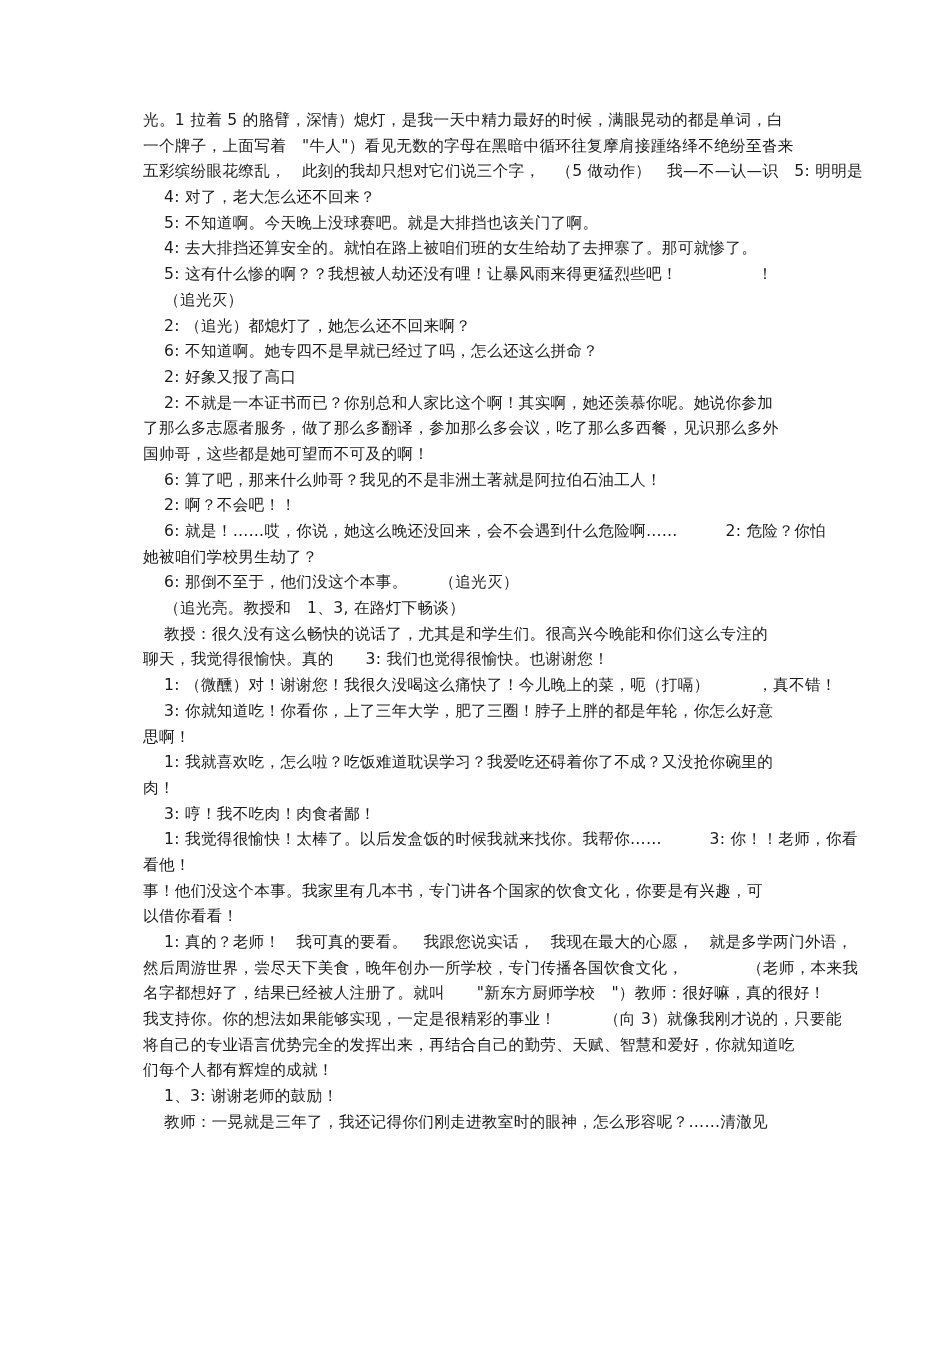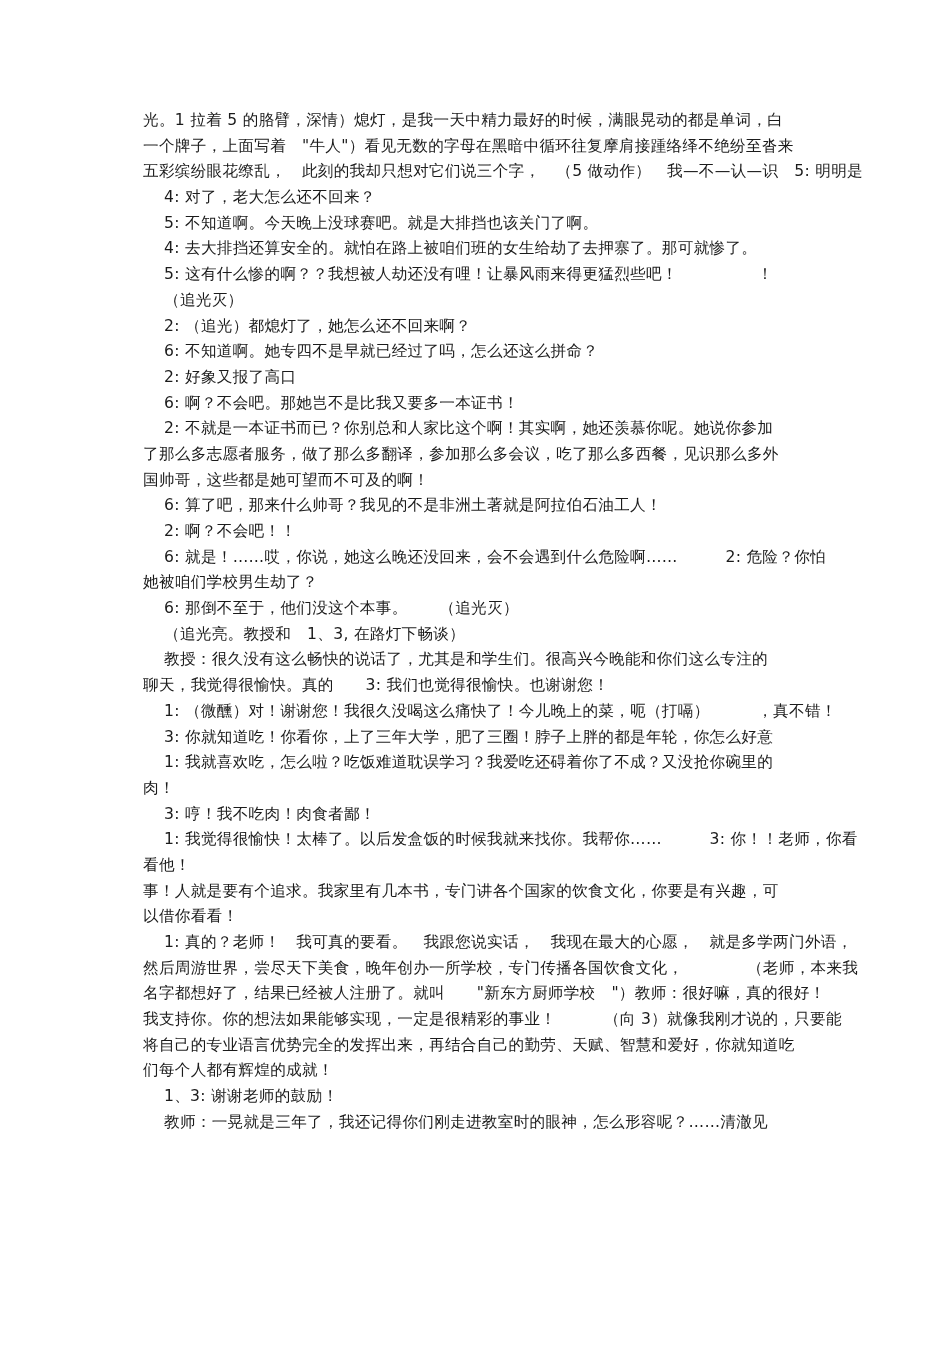--- a/index.html
+++ b/index.html
@@ -48,40 +48,40 @@
       <div class="text-line">一个牌子，上面写着　"牛人"）看见无数的字母在黑暗中循环往复摩肩接踵络绎不绝纷至沓来</div>
       <div class="text-line">五彩缤纷眼花缭乱，　此刻的我却只想对它们说三个字，　（5 做动作）　我—不—认—识　5: 明明是</div>
       <div class="text-line indent">4: 对了，老大怎么还不回来？</div>
       <div class="text-line indent">5: 不知道啊。今天晚上没球赛吧。就是大排挡也该关门了啊。</div>
       <div class="text-line indent">4: 去大排挡还算安全的。就怕在路上被咱们班的女生给劫了去押寨了。那可就惨了。</div>
       <div class="text-line indent">5: 这有什么惨的啊？？我想被人劫还没有哩！让暴风雨来得更猛烈些吧！　　　　　！</div>
       <div class="text-line indent">（追光灭）</div>
       <div class="text-line indent">2: （追光）都熄灯了，她怎么还不回来啊？</div>
       <div class="text-line indent">6: 不知道啊。她专四不是早就已经过了吗，怎么还这么拼命？</div>
       <div class="text-line indent">2: 好象又报了高口</div>
-      <div class="text-line indent">6: 啊？不会吧。那她岂不是比我又要多一本证书！</div>
       <div class="text-line indent">2: 不就是一本证书而已？你别总和人家比这个啊！其实啊，她还羡慕你呢。她说你参加</div>
       <div class="text-line">了那么多志愿者服务，做了那么多翻译，参加那么多会议，吃了那么多西餐，见识那么多外</div>
       <div class="text-line">国帅哥，这些都是她可望而不可及的啊！</div>
       <div class="text-line indent">6: 算了吧，那来什么帅哥？我见的不是非洲土著就是阿拉伯石油工人！</div>
       <div class="text-line indent">2: 啊？不会吧！！</div>
       <div class="text-line indent">6: 就是！……哎，你说，她这么晚还没回来，会不会遇到什么危险啊……　　　2: 危险？你怕</div>
       <div class="text-line">她被咱们学校男生劫了？</div>
       <div class="text-line indent">6: 那倒不至于，他们没这个本事。　　（追光灭）</div>
       <div class="text-line indent">（追光亮。教授和　1、3, 在路灯下畅谈）</div>
       <div class="text-line indent">教授：很久没有这么畅快的说话了，尤其是和学生们。很高兴今晚能和你们这么专注的</div>
       <div class="text-line">聊天，我觉得很愉快。真的　　3: 我们也觉得很愉快。也谢谢您！</div>
       <div class="text-line indent">1: （微醺）对！谢谢您！我很久没喝这么痛快了！今儿晚上的菜，呃（打嗝）　　　，真不错！</div>
       <div class="text-line indent">3: 你就知道吃！你看你，上了三年大学，肥了三圈！脖子上胖的都是年轮，你怎么好意</div>
+      <div class="text-line">思啊！</div>
       <div class="text-line indent">1: 我就喜欢吃，怎么啦？吃饭难道耽误学习？我爱吃还碍着你了不成？又没抢你碗里的</div>
       <div class="text-line">肉！</div>
       <div class="text-line indent">3: 哼！我不吃肉！肉食者鄙！</div>
       <div class="text-line indent">1: 我觉得很愉快！太棒了。以后发盒饭的时候我就来找你。我帮你……　　　3: 你！！老师，你看</div>
       <div class="text-line">看他！</div>
-      <div class="text-line">事！人就是要有个追求。我家里有几本书，专门讲各个国家的饮食文化，你要是有兴趣，可</div>
+      <div class="text-line">事！他们没这个本事。我家里有几本书，专门讲各个国家的饮食文化，你要是有兴趣，可</div>
       <div class="text-line">以借你看看！</div>
       <div class="text-line indent">1: 真的？老师！　我可真的要看。　我跟您说实话，　我现在最大的心愿，　就是多学两门外语，</div>
       <div class="text-line">然后周游世界，尝尽天下美食，晚年创办一所学校，专门传播各国饮食文化，　　　　（老师，本来我</div>
       <div class="text-line">名字都想好了，结果已经被人注册了。就叫　　"新东方厨师学校　"）教师：很好嘛，真的很好！</div>
       <div class="text-line">我支持你。你的想法如果能够实现，一定是很精彩的事业！　　　（向 3）就像我刚才说的，只要能</div>
       <div class="text-line">将自己的专业语言优势完全的发挥出来，再结合自己的勤劳、天赋、智慧和爱好，你就知道吃</div>
       <div class="text-line">们每个人都有辉煌的成就！</div>
       <div class="text-line indent">1、3: 谢谢老师的鼓励！</div>
       <div class="text-line indent">教师：一晃就是三年了，我还记得你们刚走进教室时的眼神，怎么形容呢？……清澈见</div>
     </div>

